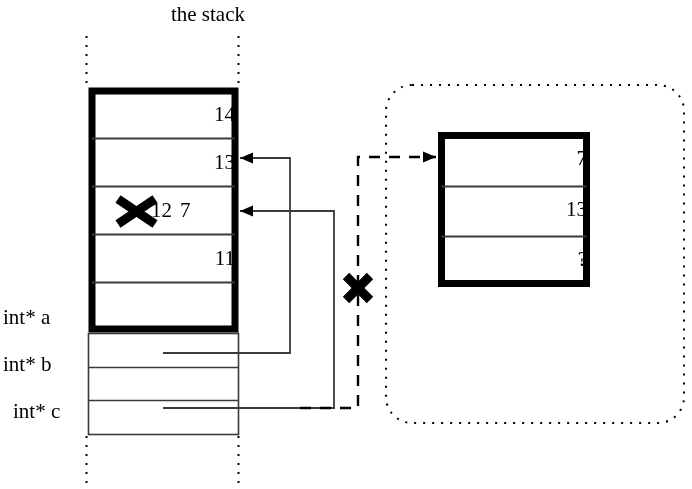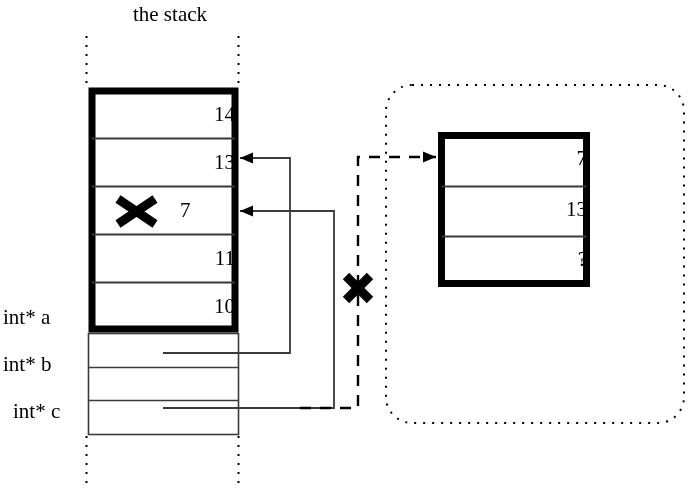--- a/index.html
+++ b/index.html
@@ -110,27 +110,27 @@
       <line x1="118" y1="199" x2="155" y2="224" stroke="#000000" stroke-width="9" stroke-linecap="butt"></line>
       <line x1="118" y1="224" x2="155" y2="199" stroke="#000000" stroke-width="9" stroke-linecap="butt"></line>
     </g>
 
     <g>
       <line x1="346" y1="276" x2="370" y2="300" stroke="#000000" stroke-width="9" stroke-linecap="butt"></line>
       <line x1="346" y1="300" x2="370" y2="276" stroke="#000000" stroke-width="9" stroke-linecap="butt"></line>
     </g>
   </svg>
 
-  <div class="lbl region-title" style="left:95px; top:4px; width:150px;">the stack</div>
+  <div class="lbl region-title" style="left:95px; top:4px; width:150px;text-align:right;">the stack</div>
 
   <div class="lbl cell-value" style="left:92px; top:104px; width:143px;">14</div>
   <div class="lbl cell-value" style="left:92px; top:152px; width:143px;">13</div>
+  <div class="lbl cell-value" style="left:102px; top:200px; width:70px;">12</div>
   <div class="lbl side-value" style="left:180px; top:200px; width:50px;">7</div>
   <div class="lbl cell-value" style="left:92px; top:248px; width:143px;">11</div>
-  <div class="lbl cell-value" style="left:92px; top:296px; width:143px;">10</div>
 
   <div class="lbl var-label" style="left:3px; top:279px;">int* a</div>
   <div class="lbl var-label" style="left:3px; top:326px;">int* b</div>
   <div class="lbl var-label" style="left:13px; top:373px;">int* c</div>
 
   <div class="lbl cell-value" style="left:441px; top:148px; width:146px;">7</div>
   <div class="lbl cell-value" style="left:441px; top:199px; width:146px;">13</div>
   <div class="lbl cell-value" style="left:441px; top:249px; width:146px;">?</div>
 
 </div>

